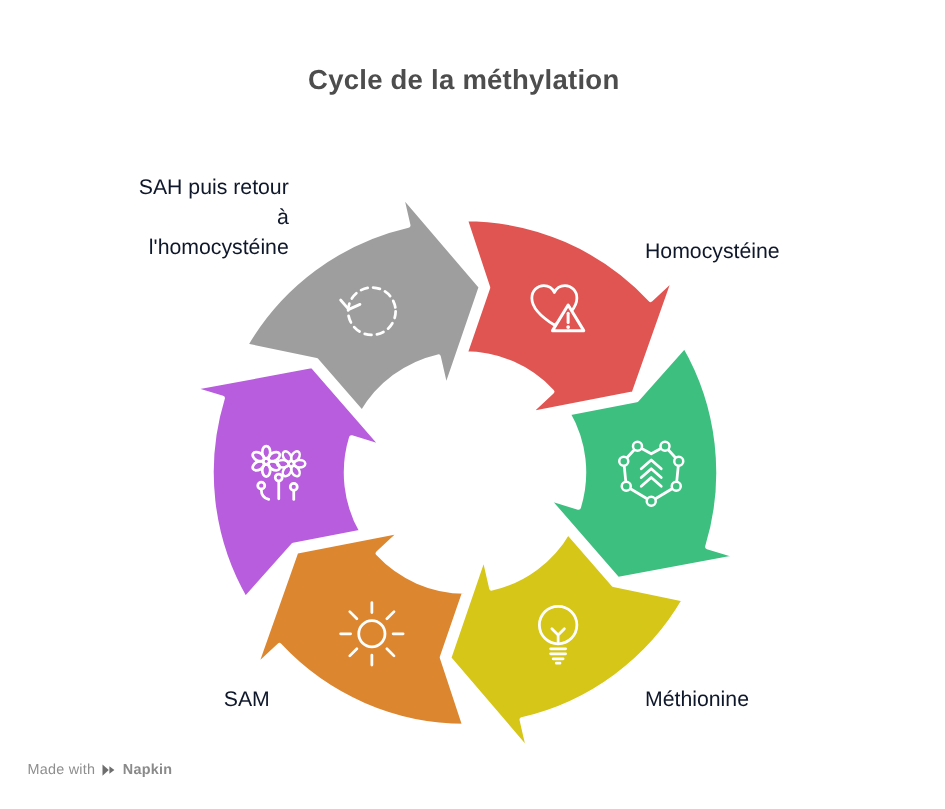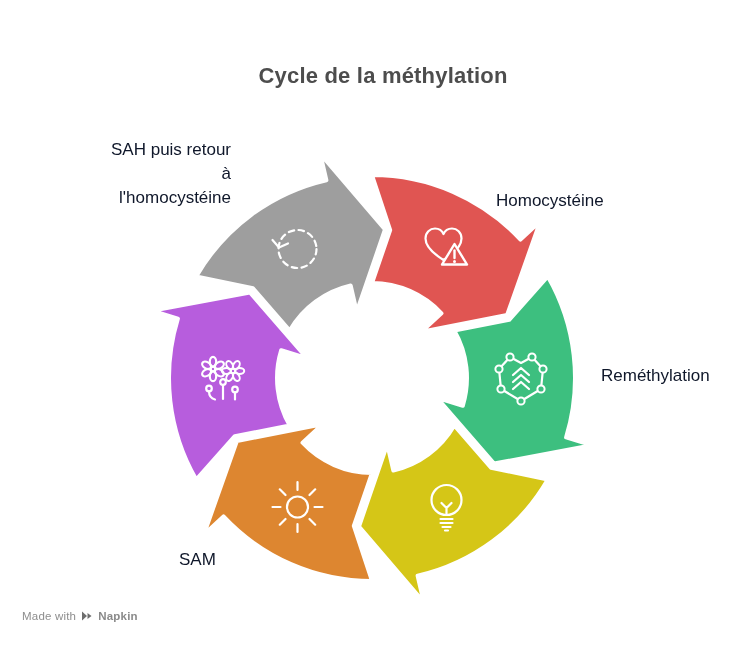--- a/index.html
+++ b/index.html
@@ -1,32 +1,32 @@
 <!DOCTYPE html>
 <html><head>
 <meta charset="utf-8">
 <style>
   html,body { margin:0; padding:0; }
   body { font-family:"Liberation Sans", sans-serif; background:#ffffff; }
   .stage {
     position:relative; width:756px; height:647px; background:#ffffff; overflow:hidden;
   }
   .title {
-    position:absolute; top:51px; left:0; width:742px; margin:12px;
+    position:absolute; top:51px; left:0; width:742px; margin:0;
     text-align:center; font-size:22px; font-weight:700; color:#4d4d4d; letter-spacing:0.2px;
   }
   .diagram-svg { position:absolute; left:112px; top:118px; width:520px; height:520px; }
   .arrow { stroke:#ffffff; stroke-width:4; stroke-linejoin:round; stroke-linecap:round; }
   .icon-stroke { stroke:#ffffff; stroke-width:2.2; fill:none; stroke-linecap:round; stroke-linejoin:round; }
   .node-label {
     position:absolute; font-size:17px; font-weight:500; color:#0f172a;
     line-height:1.42; white-space:pre-line;
   }
   .lbl-right { text-align:right; }
-  .lbl-homocysteine { left:496px; top:189px; }
+  .lbl-homocysteine { left:516px; top:189px; }
   .lbl-remethylation { left:601px; top:364px; }
   .lbl-methionine { left:516px; top:548px; }
   .lbl-sam { left:179px; top:548px;text-align:center; }
   .lbl-reactions { right:613px; top:352px; }
   .lbl-sah { right:525px; top:138px; }
   .watermark {
     position:absolute; left:22px; top:610px; display:flex; align-items:center; gap:5px;
     font-size:11.5px; color:#8e8e8e; letter-spacing:0.2px;
   }
   .watermark .brand { font-weight:700; color:#8a8a8a; }
@@ -110,21 +110,21 @@
         <path d="M 0 6.8 V 21"></path>
         <circle cx="-14" cy="10.5" r="2.8"></circle>
         <path d="M -14 13.3 C -14 17.5 -12 20.5 -8 21.5"></path>
         <circle cx="12" cy="11.5" r="2.8"></circle>
         <path d="M 12 14.3 V 21.5"></path>
       </g>
     </g>
   </svg>
 
   <div class="node-label lbl-homocysteine">Homocystéine</div>
-  <div class="node-label lbl-remethylation">Reméthylation</div>
+  <div class="node-label lbl-methionine">Méthionine</div>
   <div class="node-label lbl-sam">SAM</div>
   <div class="node-label lbl-right lbl-sah">SAH puis retour
 à
 l'homocystéine</div>
 
   <div class="watermark">
     <span>Made with</span>
     <svg width="12" height="12" viewBox="0 0 12 12">
       <path d="M1 1.5 L6 6 L1 10.5 Z" fill="#6e6e6e"></path>
       <path d="M6.5 3 L10.5 6 L6.5 9 Z" fill="#6e6e6e"></path>

